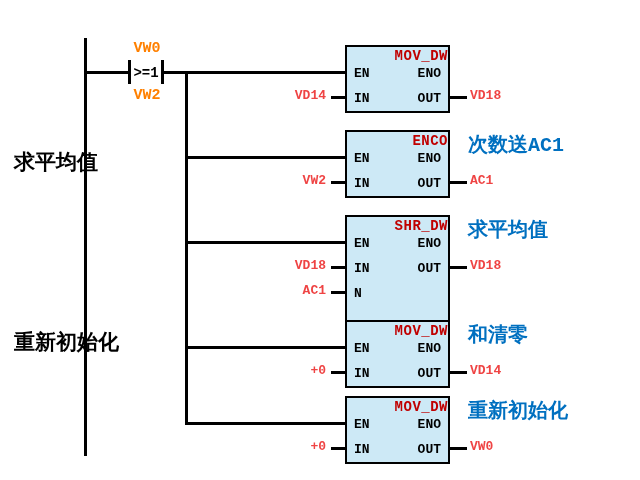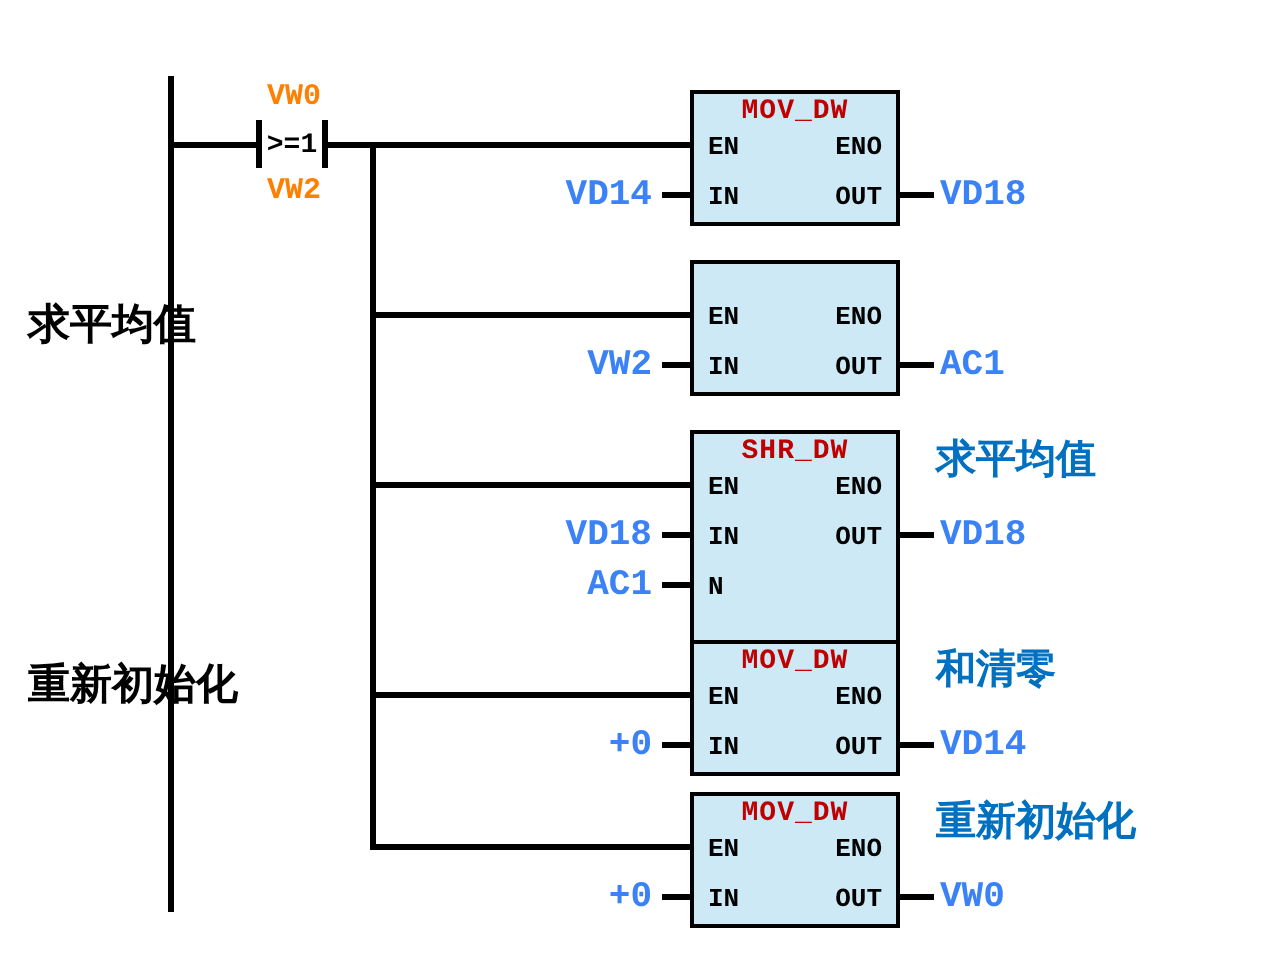--- a/index.html
+++ b/index.html
@@ -7,27 +7,27 @@
   #canvas {
     position:relative; width:640px; height:480px; background:#ffffff;
     font-family:Liberation Mono, monospace; overflow:hidden;
   }
   .hline, .vline { position:absolute; background:#000000; }
   .block {
     position:absolute; left:345px; width:105px;
     background:#cde9f6; border:2px solid #000000;
   }
   .block-title {
-    position:absolute; top:1px; left:0; width:100%; text-align:center;
+    position:absolute; top:1px; left:0; width:100%; text-align:right;
     color:#c00000; font-weight:bold; font-size:14px; letter-spacing:0.5px;
   }
   .pin { position:absolute; font-weight:bold; font-size:13px; color:#000;text-align:right; }
   .pin.l { left:7px; }
   .pin.r { right:7px; }
-  .operand { position:absolute; font-weight:bold; font-size:18px; color:#3b82f6; white-space:nowrap; }
+  .operand { position:absolute; font-weight:bold; font-size:13px; color:#ef4444; white-space:nowrap; }
   .operand.in  { left:268px; width:58px; text-align:right; }
   .operand.out { left:470px; }
   .comment {
     position:absolute; left:468px; color:#0070c0; font-weight:bold;
     font-size:20px; white-space:nowrap;
   }
   .side-label { position:absolute; left:14px; color:#000; font-weight:bold; font-size:21px; white-space:nowrap; }
   .contact-operand {
     position:absolute; left:120px; width:54px; text-align:center;
     color:#ff8000; font-weight:bold; font-size:15px;
@@ -79,27 +79,29 @@
     <div class="block-title">MOV_DW</div>
     <span class="pin l" style="top:19px;">EN</span>
     <span class="pin r" style="top:19px;">ENO</span>
     <span class="pin l" style="top:44px;">IN</span>
     <span class="pin r" style="top:44px;">OUT</span>
   </div>
   <div class="operand in" style="top:88px;">VD14</div>
   <div class="operand out" style="top:88px;">VD18</div>
 
   <div class="block" style="top:130px;height:68px;">
+    <div class="block-title">ENCO</div>
     <span class="pin l" style="top:19px;">EN</span>
     <span class="pin r" style="top:19px;">ENO</span>
     <span class="pin l" style="top:44px;">IN</span>
     <span class="pin r" style="top:44px;">OUT</span>
   </div>
   <div class="operand in" style="top:173px;">VW2</div>
   <div class="operand out" style="top:173px;">AC1</div>
+  <div class="comment" style="top:131px;">次数送AC1</div>
 
   <div class="block" style="top:215px;height:108px;">
     <div class="block-title">SHR_DW</div>
     <span class="pin l" style="top:19px;">EN</span>
     <span class="pin r" style="top:19px;">ENO</span>
     <span class="pin l" style="top:44px;">IN</span>
     <span class="pin r" style="top:44px;">OUT</span>
     <span class="pin l" style="top:69px;">N</span>
   </div>
   <div class="operand in" style="top:258px;">VD18</div>

